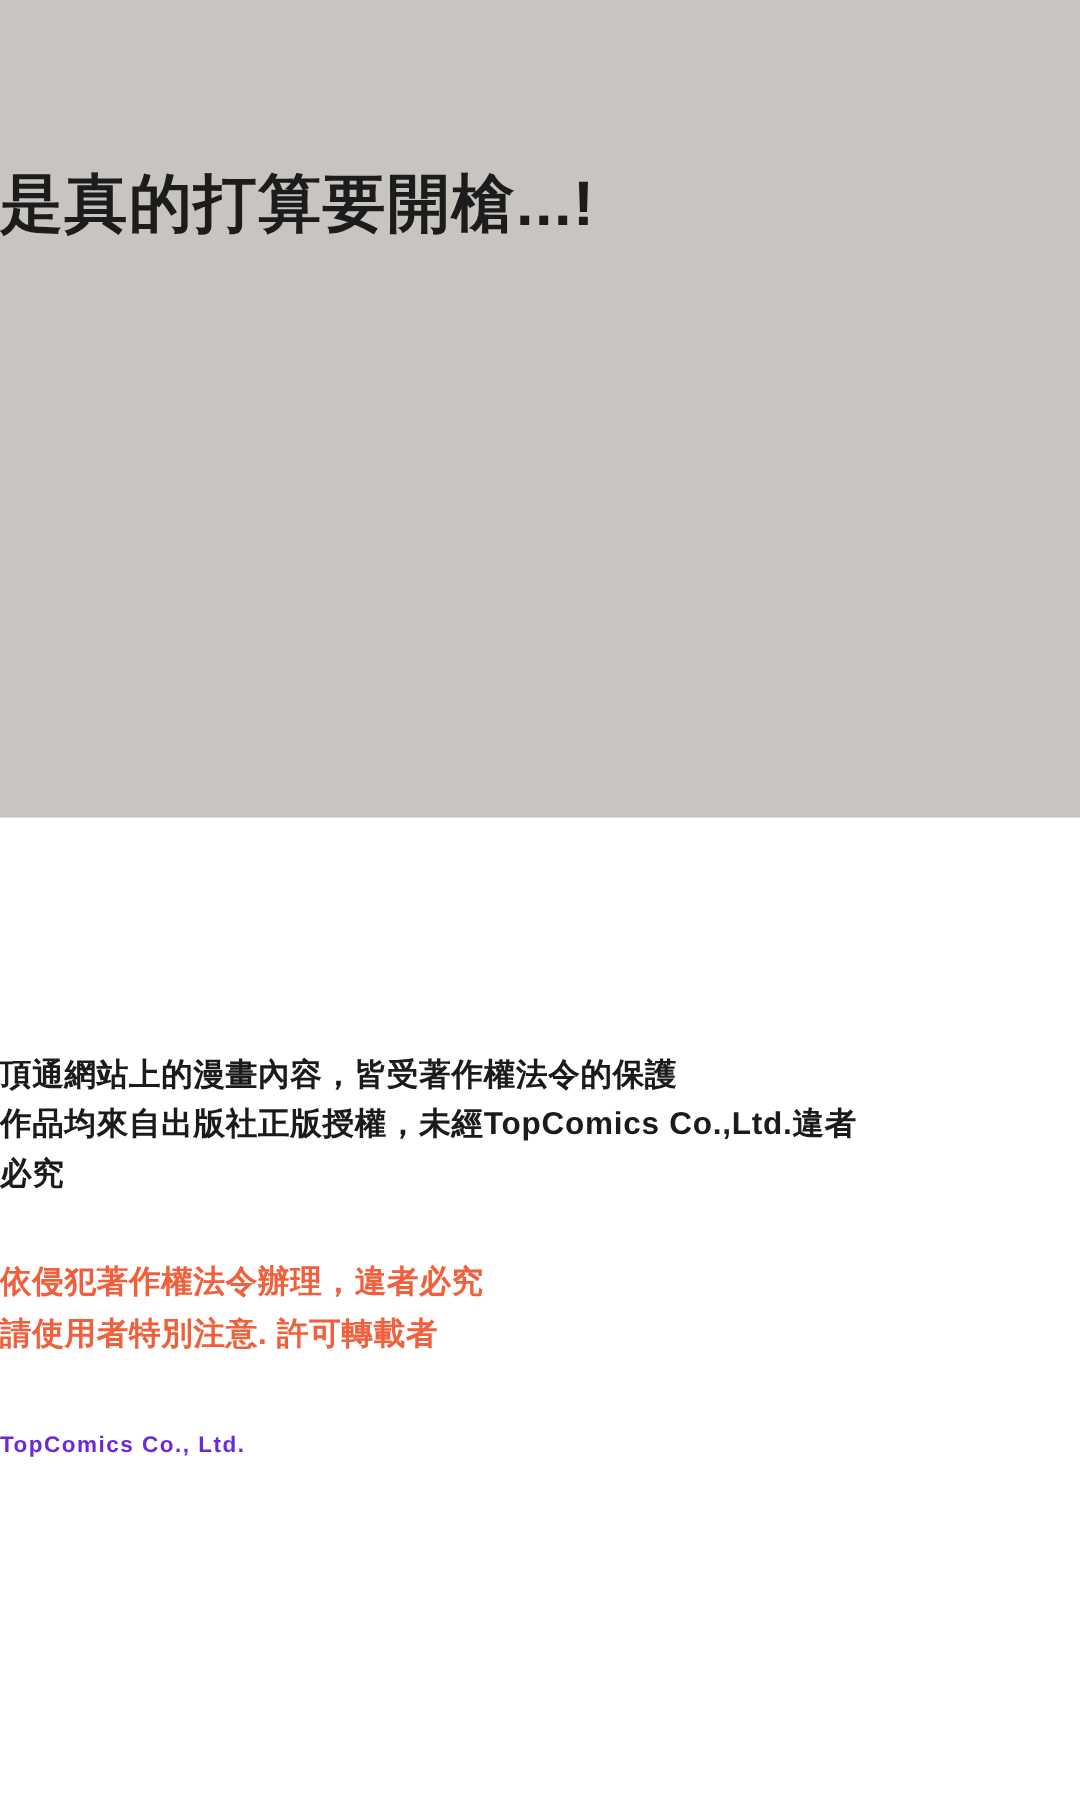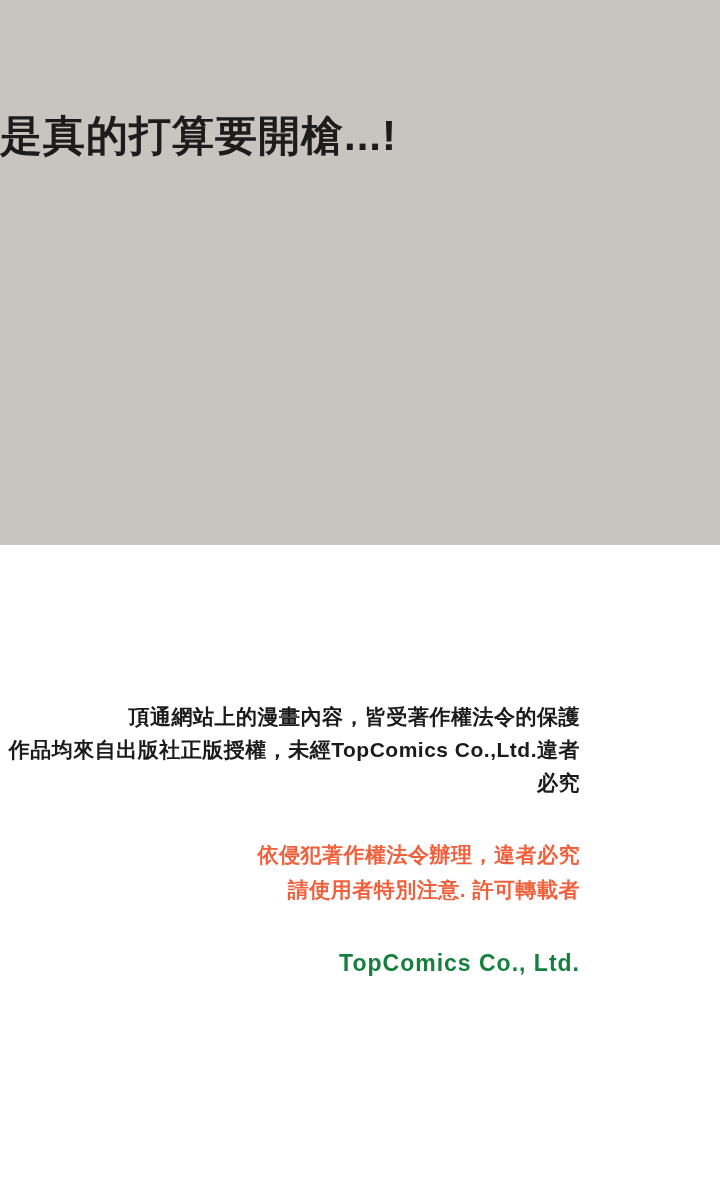--- a/index.html
+++ b/index.html
@@ -38,46 +38,45 @@
     font-weight: bold;
     letter-spacing: 1px;
     color: #1c1c1c;
     white-space: nowrap;
   }
   .notice {
     position: absolute;
     left: 0;
     top: 700px;
     width: 580px;
-    text-align: right;
+    text-align: left;
   }
   .notice-line {
     font-family: "Liberation Sans", sans-serif;
     font-size: 21px;
     font-weight: bold;
     color: #1b1b1b;
     line-height: 33px;
     letter-spacing: 0.5px;
   }
   .notice-warning {
     margin-top: 38px;
-    padding-left: 44px;
   }
   .notice-warning .notice-line {
     color: #f0603c;
     line-height: 35px;
   }
   .notice-brand {
     margin-top: 36px;
   }
   .notice-brand .notice-line {
-    font-size: 23px;
+    font-size: 15px;
     line-height: 41px;
     letter-spacing: 1px;
-    color: #15803d;
+    color: #6d28d9;
   }
 </style>
 </head>
 <body>
 
 <div class="page">
 
   <div class="comic-panel">
     <div class="panel-dialogue">是真的打算要開槍...!</div>
   </div>

